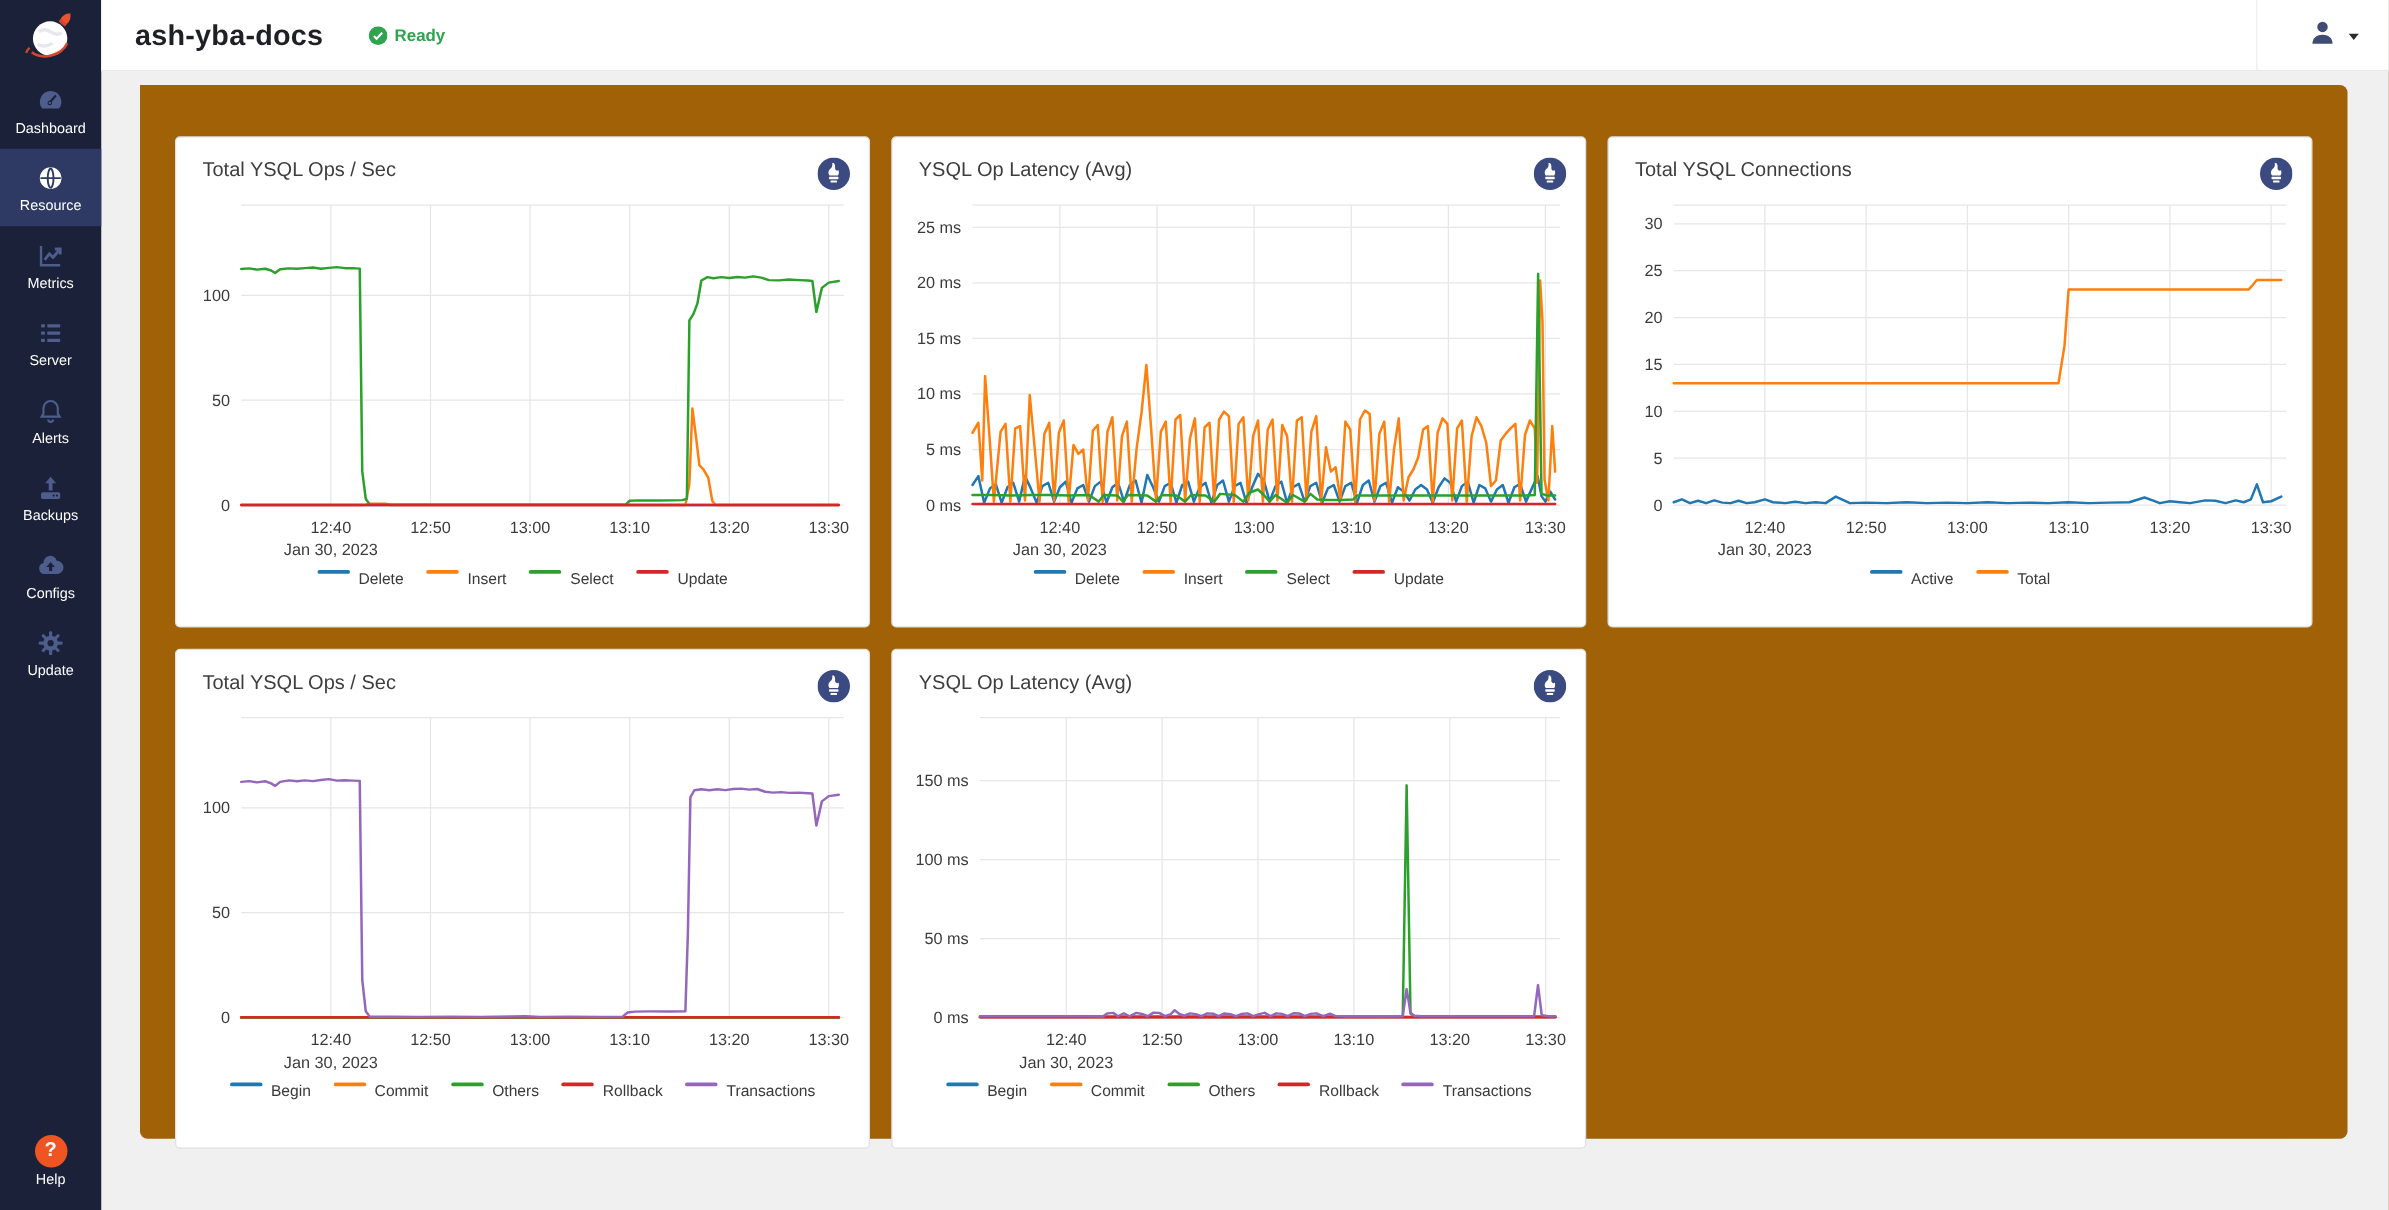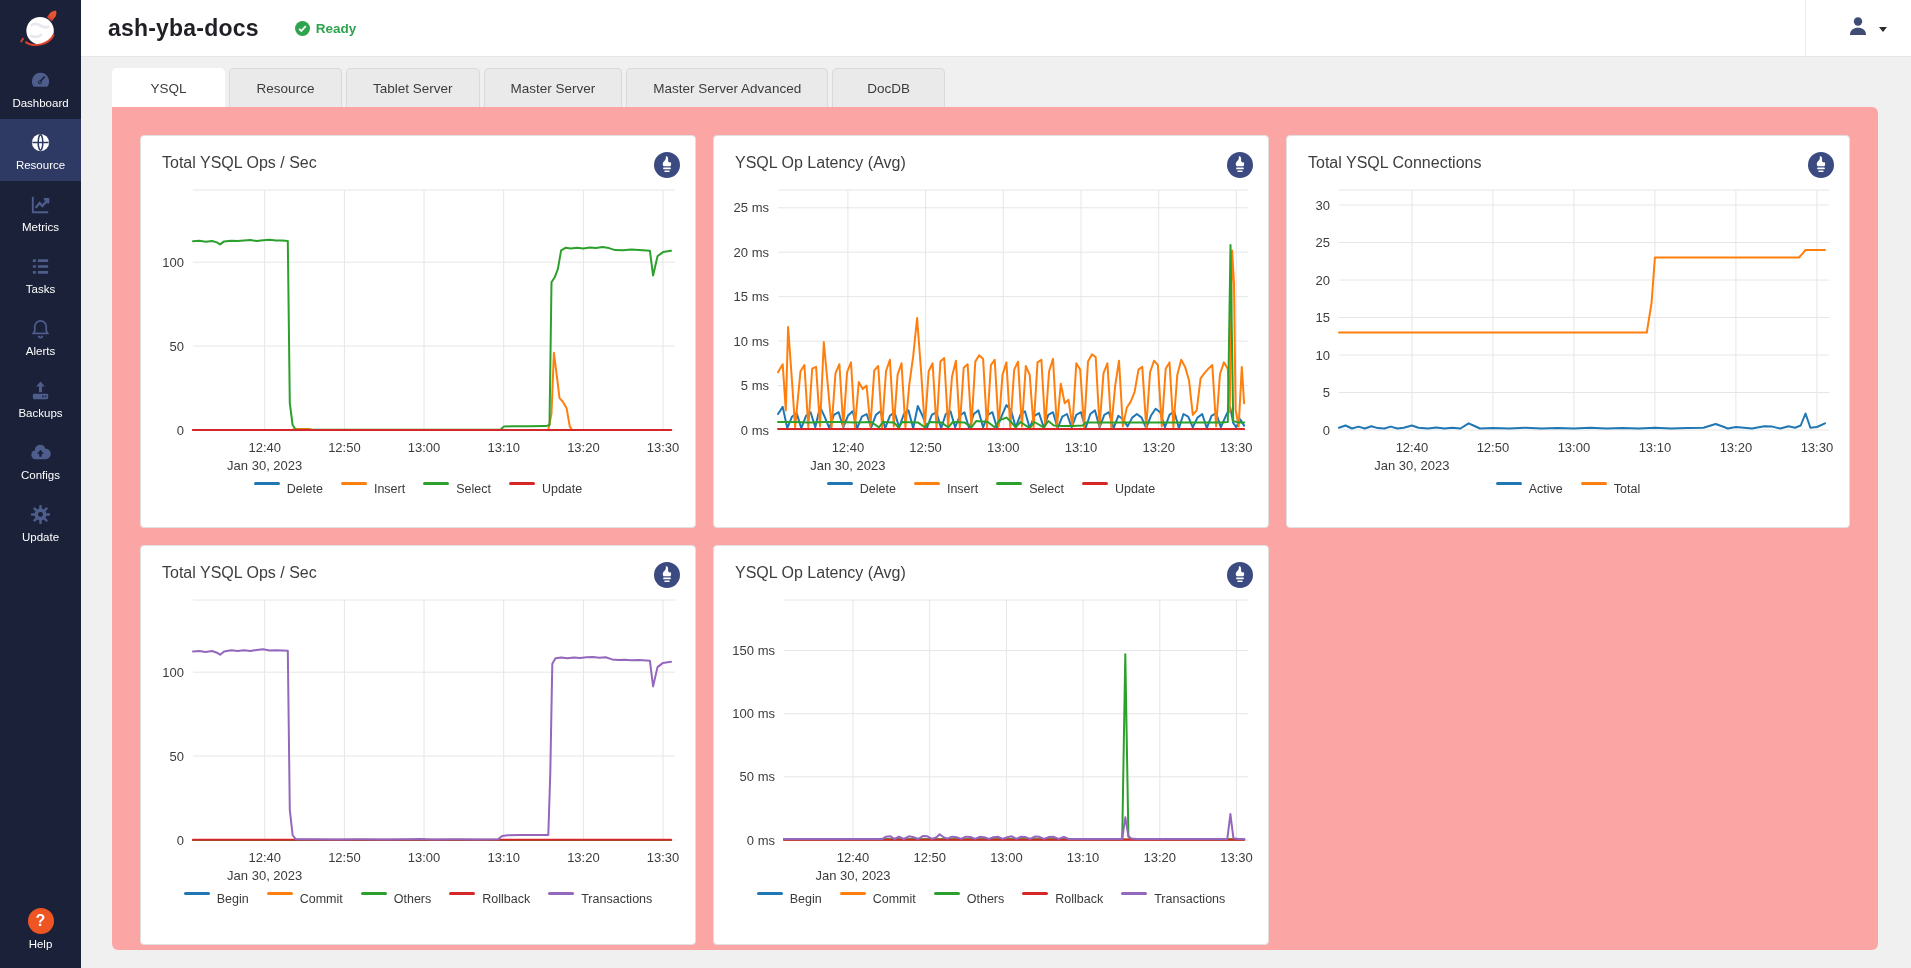--- a/index.html
+++ b/index.html
@@ -23,21 +23,21 @@
   .ready{display:flex;align-items:center;gap:6px;margin-left:36px}
   .ready-text{color:#2ea44f;font-weight:700;font-size:13.5px}
   .topbar-right{margin-left:auto;display:flex;align-items:center;gap:9px;border-left:1px solid #ededed;align-self:stretch;padding-left:40px}
   .user-icon{color:#3f4c73}
   .caret{width:0;height:0;border-left:4.5px solid transparent;border-right:4.5px solid transparent;border-top:5px solid #2b2b2b;margin-top:2px}
   
   .content{flex:1;padding:11px 33px 0 31px;min-height:0}
   .tabs{display:flex;gap:4px;height:39px}
   .tab{min-width:113px;padding:0 26px;display:flex;align-items:center;justify-content:center;font-size:13.5px;color:#3c3c3c;background:#eaeaea;border:1px solid #d9d9d9;border-bottom:none;border-radius:5px 5px 0 0;cursor:pointer;white-space:nowrap}
   .tab.active{background:#fff;border-color:#fff;position:relative;z-index:2}
-  .panel{background:#fca5a5;border-radius:0 6px 6px 6px;padding:28px 28px 8px 28px;height:843px}
+  .panel{background:#a16207;border-radius:0 6px 6px 6px;padding:41px 28px 8px 28px;height:843px}
   .chart-row{display:flex;gap:17px;margin-bottom:17px}
   .card{background:#fff;border:1px solid #e0e0e0;border-radius:4px;width:556px;flex-shrink:0;overflow:hidden}
   .card.grow{flex:1}
   .row-top .card{height:393px}
   .row-bottom .card{height:400px}
   .card-head{display:flex;justify-content:space-between;align-items:flex-start;padding:16px 15px 0 21px}
   .card-title{font-size:16px;font-weight:400;color:#3e3e3e;margin:2px 0 0 0}
   .prom-icon{cursor:pointer;line-height:0}
   svg.plot{display:block;margin:2px 6px 0 6px}
   svg.plot text{font-family:"Liberation Sans",sans-serif}
@@ -97,21 +97,21 @@
       <span class="nav-icon">
         <svg width="23" height="23" viewBox="0 0 24 24" fill="currentColor">
             <rect x="4" y="4.5" width="3.2" height="2.8" rx="0.6"></rect>
             <rect x="9.2" y="4.5" width="10.8" height="2.8" rx="0.6"></rect>
             <rect x="4" y="10.6" width="3.2" height="2.8" rx="0.6"></rect>
             <rect x="9.2" y="10.6" width="10.8" height="2.8" rx="0.6"></rect>
             <rect x="4" y="16.7" width="3.2" height="2.8" rx="0.6"></rect>
             <rect x="9.2" y="16.7" width="10.8" height="2.8" rx="0.6"></rect>
           </svg>
       </span>
-      <span class="nav-label">Tasks</span>
+      <span class="nav-label">Server</span>
     </a>
     <a class="nav-item">
       <span class="nav-icon">
         <svg width="23" height="23" viewBox="0 0 24 24" fill="none" stroke="currentColor" stroke-width="1.8">
             <path d="M12 4a6 6 0 00-6 6v4.5L4.5 17h15L18 14.5V10a6 6 0 00-6-6z"></path>
             <path d="M10 19.5a2 2 0 004 0"></path>
           </svg>
       </span>
       <span class="nav-label">Alerts</span>
     </a>
@@ -177,28 +177,20 @@
         <svg width="24" height="24" viewBox="0 0 24 24" fill="currentColor">
             <circle cx="12" cy="7.5" r="4.2"></circle>
             <path d="M4 20.5c0-4.2 3.6-6.8 8-6.8s8 2.6 8 6.8V21H4z"></path>
           </svg>
       </span>
       <span class="caret"></span>
     </div>
   </header>
 
   <div class="content">
-    <div class="tabs">
-      <button class="tab active">YSQL</button>
-      <button class="tab">Resource</button>
-      <button class="tab">Tablet Server</button>
-      <button class="tab">Master Server</button>
-      <button class="tab">Master Server Advanced</button>
-      <button class="tab">DocDB</button>
-    </div>
 
     <div class="panel">
       <div class="chart-row row-top">
         <section class="card">
           <div class="card-head">
             <h2 class="card-title">Total YSQL Ops / Sec</h2>
             <span class="prom-icon">
               <svg width="26" height="26" viewBox="0 0 24 24">
                   <circle cx="12" cy="12" r="12" fill="#3b4a80"></circle>
                   <path fill="#fff" d="M12 4c1.9 2 .4 3.7 1.4 5.1.6.8 1.7.9 2.1.2.3 1.1.7 2.7-.4 3.9H8.9c-1.5-1.7-.6-3.9.6-4.9.9-.8 1.8-2 1.4-4.3.4.1.8.2 1.1 0z"></path>

